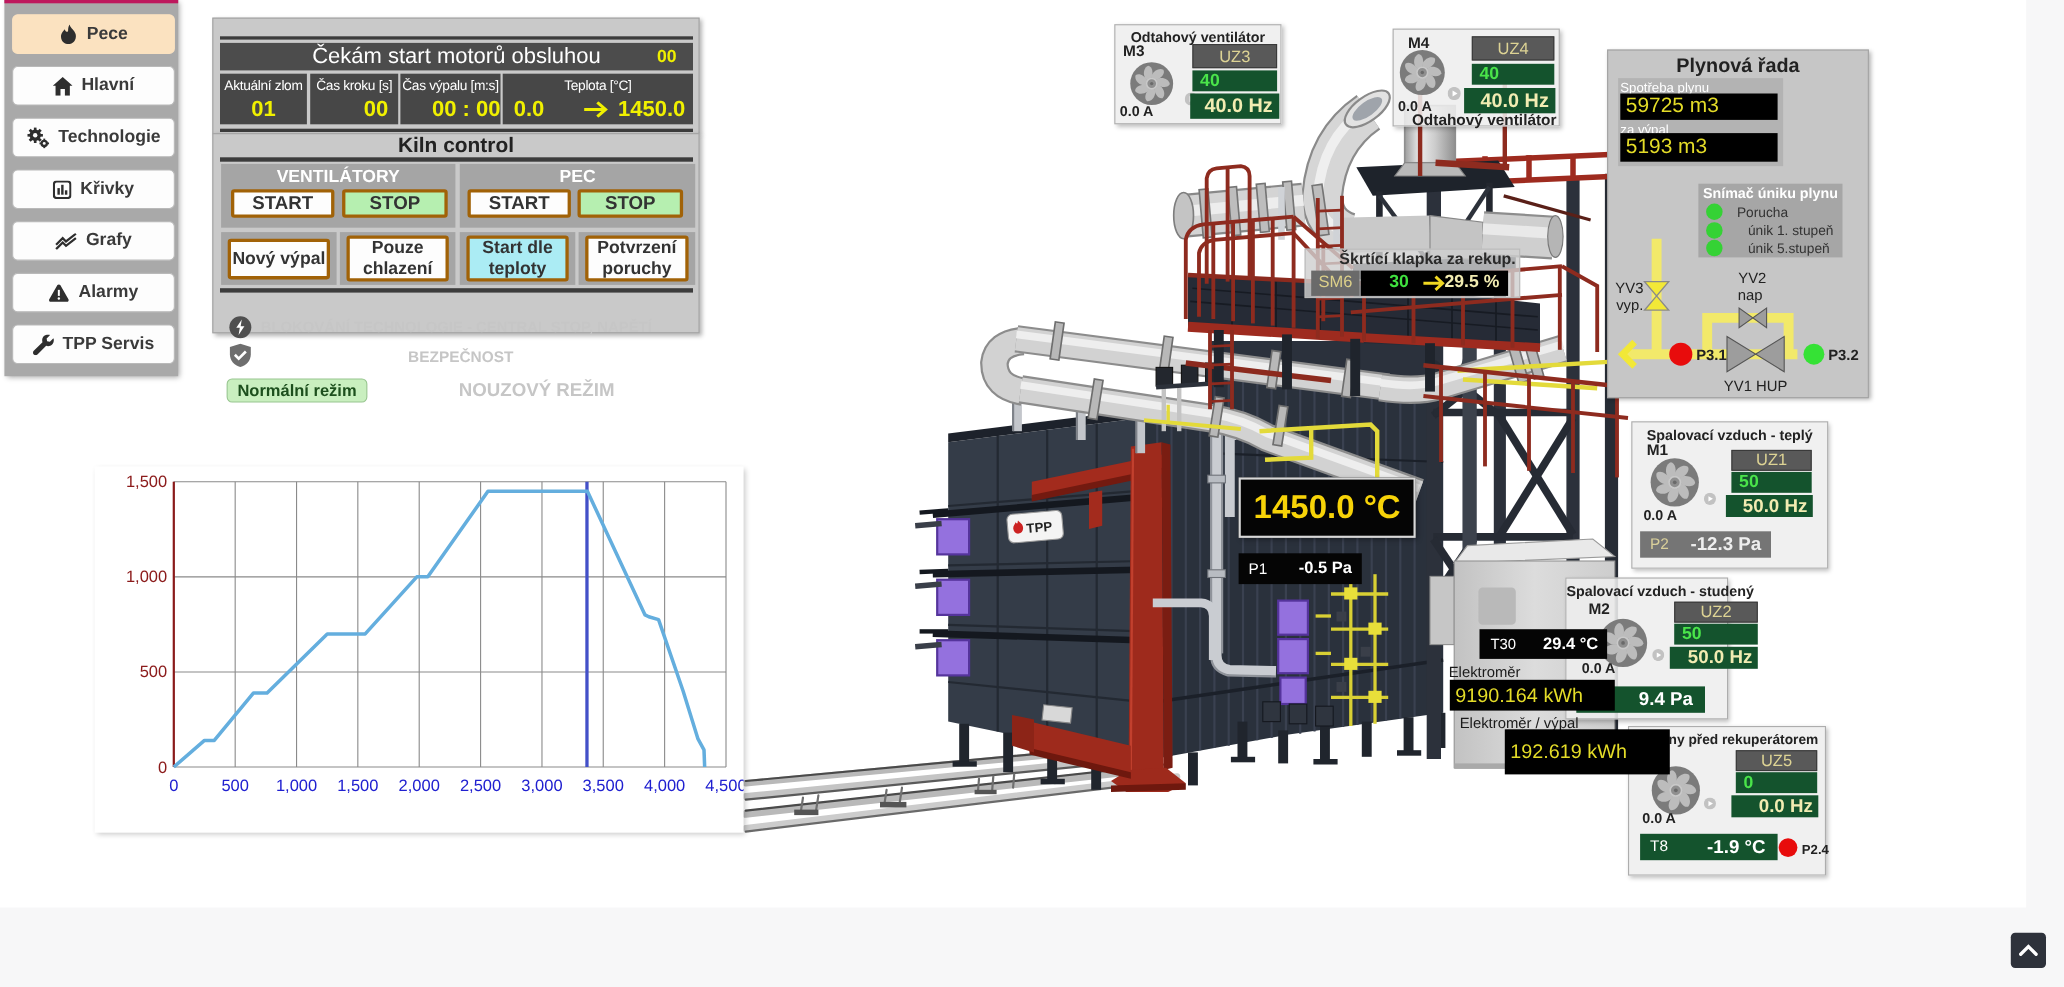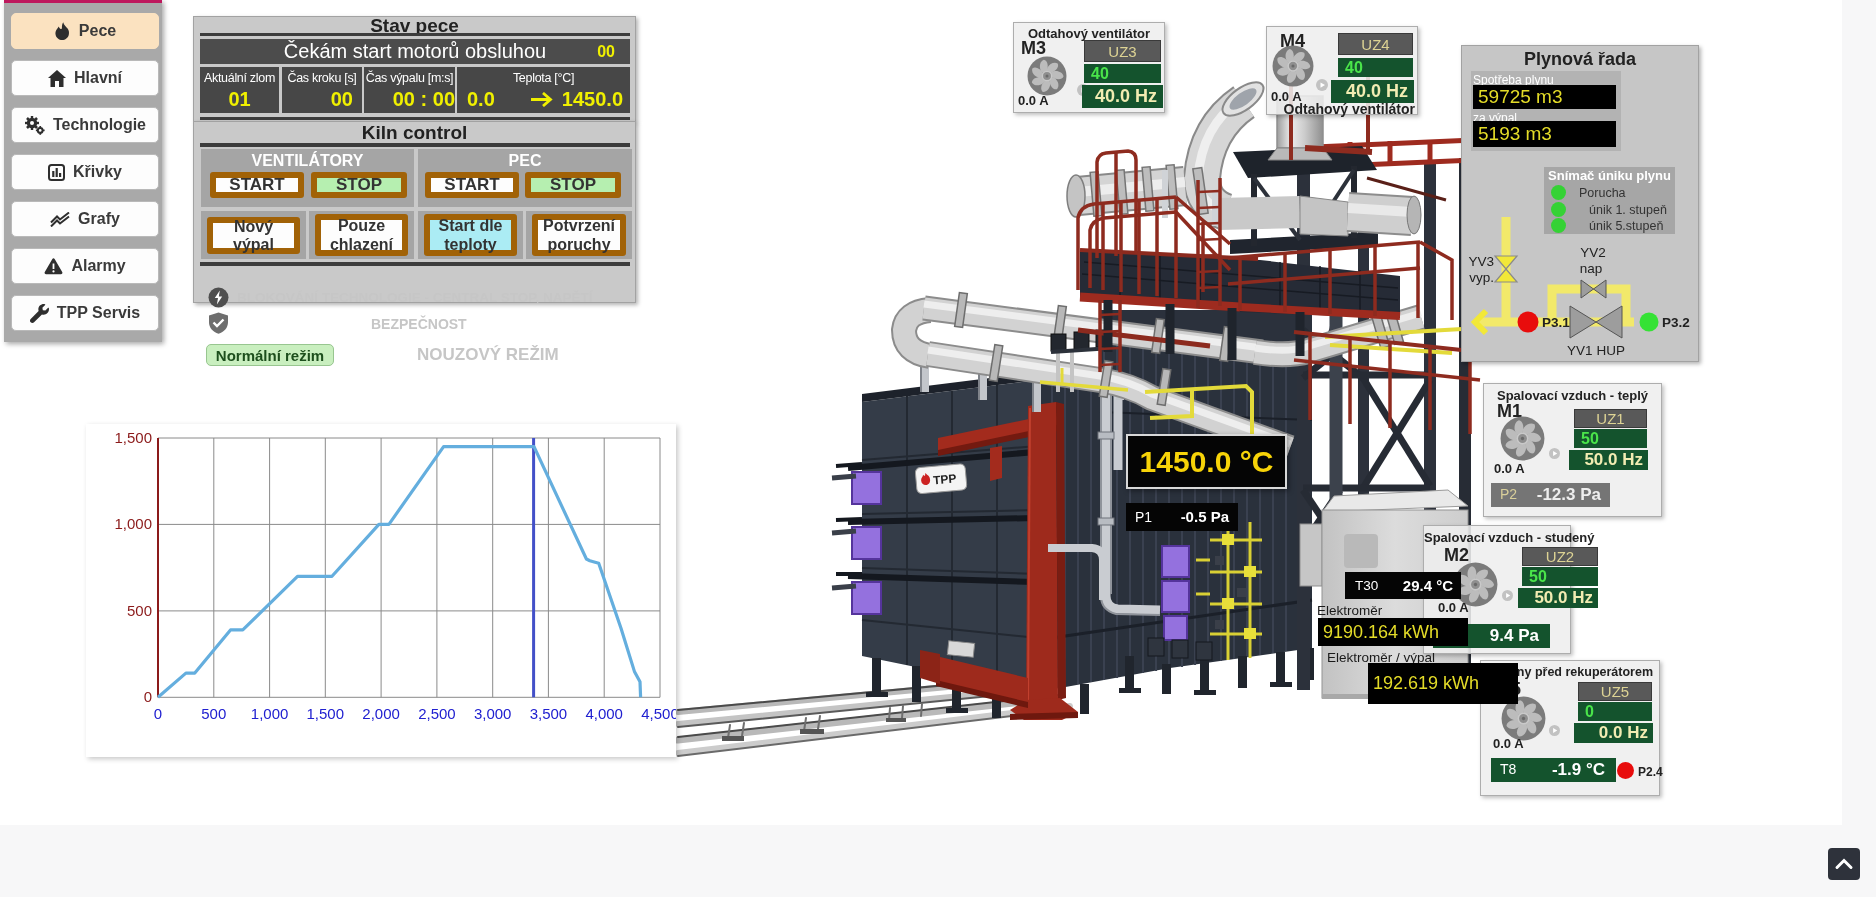--- a/index.html
+++ b/index.html
@@ -17,32 +17,32 @@
 
 .gpanel { position:absolute; background:#c9c9c9; border:1px solid #a2a2a2; box-shadow:2px 2px 4px rgba(0,0,0,.3); }
 .ptitle { position:absolute; width:100%; text-align:center; font-weight:bold; color:#222; line-height:18px; }
 .dline { position:absolute; height:3px; background:#3c3c3c; }
 .darkbox { position:absolute; background:#474747; color:#fff; white-space:nowrap; overflow:hidden; }
 .yval { color:#f0f000; font-weight:bold; }
 
 
 .grpbox { position:absolute; background:#a5a5a5; }
 .grphdr { text-align:center; color:#fff; font-weight:bold; font-size:16px; padding-top:3px; }
-.kbtn { position:absolute; background:#fdfdfd; border:6px solid #a16207; border-radius:3px; display:flex; align-items:center; justify-content:center; text-align:center; font-weight:bold; color:#333; }
+.kbtn { position:absolute; background:#fdfdfd; border:3px solid #a16207; border-radius:3px; display:flex; align-items:center; justify-content:center; text-align:center; font-weight:bold; color:#333; }
 .kbtn.green { background:#b6efb0; }
 .kbtn.cyan { background:#abecf4; }
 .gcell { position:absolute; background:#a5a5a5; }
 
 
 .stattext { position:absolute; font-weight:bold; color:#c6c6c6; }
 
 
 .fanpanel { position:absolute; background:rgba(238,238,238,0.88); border:1px solid #adadad; box-shadow:2px 2px 4px rgba(0,0,0,.25); }
 .fp-title { position:absolute; width:100%; text-align:center; font-weight:bold; font-size:13px; color:#222; white-space:nowrap; }
-.fp-m { position:absolute; font-weight:bold; font-size:18px; color:#222; }
+.fp-m { position:absolute; font-weight:bold; font-size:14px; color:#222; }
 .uzbox { position:absolute; background:#595959; border:1px solid #3a3a3a; color:#ddd394; text-align:center; font-size:15px; }
 .bbox { position:absolute; background:#14532d; font-weight:bold; }
 .fgreen { color:#4ae44a; }
 .fcream { color:#f2ecb2; }
 
 
 .ydisp { position:absolute; background:#000; color:#e4dc28; font-size:19px; padding-left:5px; display:flex; align-items:center; }
 </style>
 </head>
 <body>
@@ -547,21 +547,20 @@
   </div>
   <div class="sbtn" style="top:292px">
     <svg width="19" height="19" viewBox="0 0 512 512">
           <path d="M507.73 109.1c-2.24-9.03-13.54-12.09-20.12-5.51l-74.36 74.36-67.88-11.31-11.31-67.88 74.36-74.36c6.62-6.62 3.43-17.9-5.66-20.16-47.38-11.74-99.55.91-136.58 37.93-39.64 39.64-50.55 97.1-34.05 147.2L18.74 402.76c-24.99 24.99-24.99 65.51 0 90.5 24.99 24.99 65.51 24.99 90.5 0l213.21-213.21c50.12 16.71 107.47 5.68 147.37-34.22 37.07-37.07 49.7-89.32 37.91-136.73z" fill="#2e2e2e"></path>
         </svg>
     <span>TPP Servis</span>
   </div>
 </div>
 
 <div class="gpanel" style="left:193px;top:16px;width:443px;height:106px">
-  <div class="ptitle" style="top:0px;font-size:19px">Stav pece</div>
   <div class="dline" style="left:6px;top:16px;width:430px"></div>
   <div class="darkbox" style="left:6px;top:22px;width:430px;height:25px;background:#4c4c4c">
     <div class="abs" style="width:100%;text-align:center;font-size:20px;top:0px;line-height:25px">Čekám start motorů obsluhou</div>
     <div class="abs yval" style="right:15px;top:0;font-size:16px;line-height:25px">00</div>
   </div>
   <div class="darkbox" style="left:6px;top:50px;width:79px;height:46px">
     <div style="font-size:12.5px;letter-spacing:-0.3px;text-align:center;padding-top:4px">Aktuální zlom</div>
     <div class="yval" style="font-size:20px;text-align:center;margin-top:3px">01</div>
   </div>
   <div class="darkbox" style="left:88px;top:50px;width:80px;height:46px">
@@ -819,20 +818,31 @@
   <div class="bbox fgreen" style="left:97px;top:41px;width:74px;height:19px;font-size:16px;line-height:19px;padding-left:7px">0</div>
   <div class="bbox fcream" style="left:93px;top:62px;width:79px;height:20px;font-size:17px;line-height:20px;text-align:right;padding-right:5px">0.0 Hz</div>
   <div class="bbox" style="left:10px;top:97px;width:125px;height:24px">
     <span style="position:absolute;left:9px;top:3px;font-size:14px;color:#fff;font-weight:normal">T8</span>
     <span style="position:absolute;right:11px;top:2px;font-size:17px;color:#fff">-1.9 °C</span>
   </div>
   <div class="abs" style="left:136px;top:101px;width:17px;height:17px;border-radius:50%;background:#e80c0c"></div>
   <div class="fp-m" style="left:157px;top:104px;font-size:12px">P2.4</div>
 </div>
 
+<div class="abs" style="left:1186px;top:226px;width:196px;height:45px;background:rgba(208,208,208,.82);border:1px solid #bbb">
+  <div class="abs" style="right:3px;top:1px;font-weight:bold;font-size:14.5px;color:#2a2a2a">Škrtící klapka za rekup.</div>
+  <div class="abs" style="left:5px;top:19px;width:44px;height:23px;background:#6a6a6a;color:#ddd08a;font-size:15px;text-align:center;line-height:22px">SM6</div>
+  <div class="abs" style="left:50px;top:19px;width:134px;height:23px;background:#000">
+    <span style="position:absolute;left:26px;top:2px;color:#3fe03f;font-weight:bold;font-size:16px">30</span>
+    <svg class="abs" style="left:56px;top:4px" width="24" height="15" viewBox="0 0 24 15">
+          <path d="M1 7.5 L18 7.5 M12 1.5 L18.5 7.5 L12 13.5" stroke="#f0d821" stroke-width="2.6" fill="none"></path>
+        </svg>
+    <span style="position:absolute;right:8px;top:2px;color:#f2ecb2;font-weight:bold;font-size:16px">29.5 %</span>
+  </div>
+</div>
 
 <div class="abs" style="left:1126px;top:434px;width:161px;height:55px;background:#050505;border:2px solid #d8d8d8;box-shadow:2px 2px 5px rgba(0,0,0,.4)">
   <div style="text-align:center;color:#f7d308;font-weight:bold;font-size:30px;line-height:51px">1450.0 °C</div>
 </div>
 <div class="abs" style="left:1126px;top:503px;width:112px;height:28px;background:#050505">
   <span style="position:absolute;left:9px;top:6px;color:#fff;font-size:14px">P1</span>
   <span style="position:absolute;right:9px;top:5px;color:#fff;font-weight:bold;font-size:15px">-0.5 Pa</span>
 </div>
 
 <div class="abs" style="left:1345px;top:572px;width:116px;height:27px;background:#050505">

